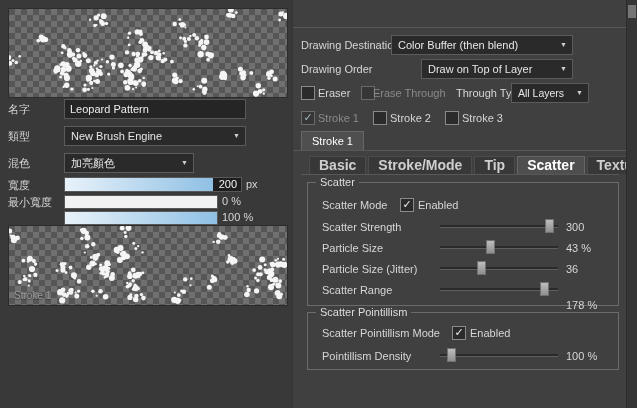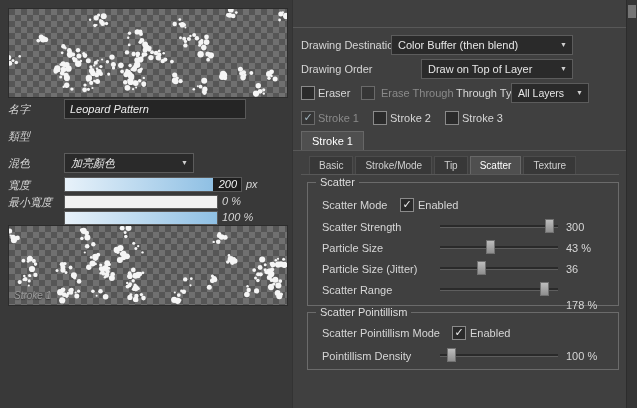--- a/index.html
+++ b/index.html
@@ -5,21 +5,21 @@
   html,body{margin:0;padding:0;background:#2e2e2e;}
   .window{
     position:relative;width:637px;height:408px;overflow:hidden;
     background:#3d3d3d;color:#d6d6d6;
     font-family:"Liberation Sans","DejaVu Sans",sans-serif;font-size:11px;
     user-select:none;
   }
   .lbl{position:absolute;color:#d6d6d6;white-space:nowrap;line-height:14px;}
   .dimtext{color:#8a8a8a;}
   
-  .left-panel{position:absolute;left:0;top:0;width:292px;height:408px;background:#393939;font-style:italic;}
+  .left-panel{position:absolute;left:0;top:0;width:292px;height:408px;background:#393939;}
   .preview{position:absolute;overflow:hidden;border:1px solid #2c2c2c;
     background:repeating-conic-gradient(#707070 0% 25%,#565656 0% 50%) 0 0/12px 12px;}
   .preview svg{display:block;}
   .caption{position:absolute;left:5px;bottom:4px;color:#989898;font-size:10px;text-shadow:0 1px 1px rgba(0,0,0,.4);}
   .input{position:absolute;background:#252525;border:1px solid #595959;color:#ececec;
     padding:0 5px;line-height:18px;height:18px;}
   .dropdown{position:absolute;background:#2a2a2a;border:1px solid #5c5c5c;color:#e6e6e6;
     padding:0 18px 0 6px;line-height:18px;height:18px;white-space:nowrap;overflow:hidden;}
   .dropdown .arr{position:absolute;right:5px;top:50%;transform:translateY(-50%);
     font-size:7px;color:#cfcfcf;}
@@ -27,21 +27,21 @@
   .bar .fill{height:100%;width:calc(var(--pos,0)*1%);
     background:linear-gradient(to right,#e8f2fa,#8fc0e4);}
   .bar.white{background:#f2f2f2;}
   .bar .inval{position:absolute;right:4px;top:0;color:#f2f2f2;font-size:11px;line-height:13px;}
   
   .right-panel{position:absolute;left:292px;top:0;width:335px;height:408px;background:#404040;border-left:1px solid #333;}
   .tabbar{position:absolute;display:flex;gap:2px;align-items:flex-end;}
   .tab{background:#383838;border:1px solid #4c4c4c;border-bottom:none;color:#cfcfcf;
     padding:3px 10px;line-height:13px;white-space:nowrap;}
   .tab.sel{background:#4f4f4f;color:#ffffff;border-color:#676767;}
-  .tab.small{padding:2px 9px;font-size:10px;}
+  .tab.small{padding:2px 9px;font-size:14px;font-weight:bold;}
   .hline{position:absolute;height:1px;background:#585858;}
   .cb{position:absolute;width:12px;height:12px;background:#2b2b2b;border:1px solid #8a8a8a;
     display:flex;align-items:center;justify-content:center;box-sizing:content-box;}
   .cb .mark{color:#f0f0f0;font-size:11px;line-height:1;margin-top:-1px;}
   .cb.dim{border-color:#6a6a6a;background:#363636;}
   .cb.dim .mark{color:#a3b6c0;}
   .group{position:absolute;border:1px solid #6b6b6b;}
   .legend{position:absolute;top:-7px;left:8px;background:#404040;padding:0 4px;color:#dddddd;line-height:13px;}
   .slider{position:absolute;height:14px;}
   .slider .track{position:absolute;left:0;right:0;top:6px;height:2px;background:#2a2a2a;border-bottom:1px solid #5e5e5e;}
@@ -279,20 +279,24 @@
           <circle cx="191.6" cy="45.2" r="3.2" fill="#f5f5f5"></circle>
           <circle cx="199.1" cy="50.7" r="1.9" fill="#f5f5f5"></circle>
           <circle cx="201.9" cy="46.3" r="3.1" fill="#f5f5f5"></circle>
         </svg>
     </div>
 
     <span class="lbl" style="left:8px;top:102px;">名字</span>
     <div class="input" style="left:64px;top:99px;width:170px;">Leopard Pattern</div>
 
     <span class="lbl" style="left:8px;top:129px;">類型</span>
+    <div class="dropdown" style="left:64px;top:126px;width:156px;">
+      <span>New Brush Engine</span>
+      <span class="arr">▼</span>
+    </div>
 
     <span class="lbl" style="left:8px;top:156px;">混色</span>
     <div class="dropdown" style="left:64px;top:153px;width:104px;">
       <span>加亮顏色</span>
       <span class="arr">▼</span>
     </div>
 
     <span class="lbl" style="left:8px;top:178px;">寬度</span>
     <div class="bar" style="left: 64px; top: 177px; width: 176px; height: 13px; --pos: 84;">
       <div class="fill"></div>
@@ -530,21 +534,21 @@
     </div>
 
     <span class="cb" style="left:8px;top:86px;">
       <span class="mark"></span>
     </span>
     <span class="lbl" style="left:25px;top:86px;">Eraser</span>
 
     <span class="cb dim" style="left:68px;top:86px;">
       <span class="mark"></span>
     </span>
-    <span class="lbl dimtext" style="left:88px;top:86px;">Erase Through</span>
+    <span class="lbl dimtext" style="left:80px;top:86px;">Erase Through</span>
 
     <span class="lbl" style="left:163px;top:86px;">Through Type</span>
     <div class="dropdown" style="left:218px;top:83px;width:52px;font-size:10.5px;">
       <span>All Layers</span>
       <span class="arr">▼</span>
     </div>
 
     <span class="cb dim" style="left:8px;top:111px;">
       <span class="mark">✓</span>
     </span>

